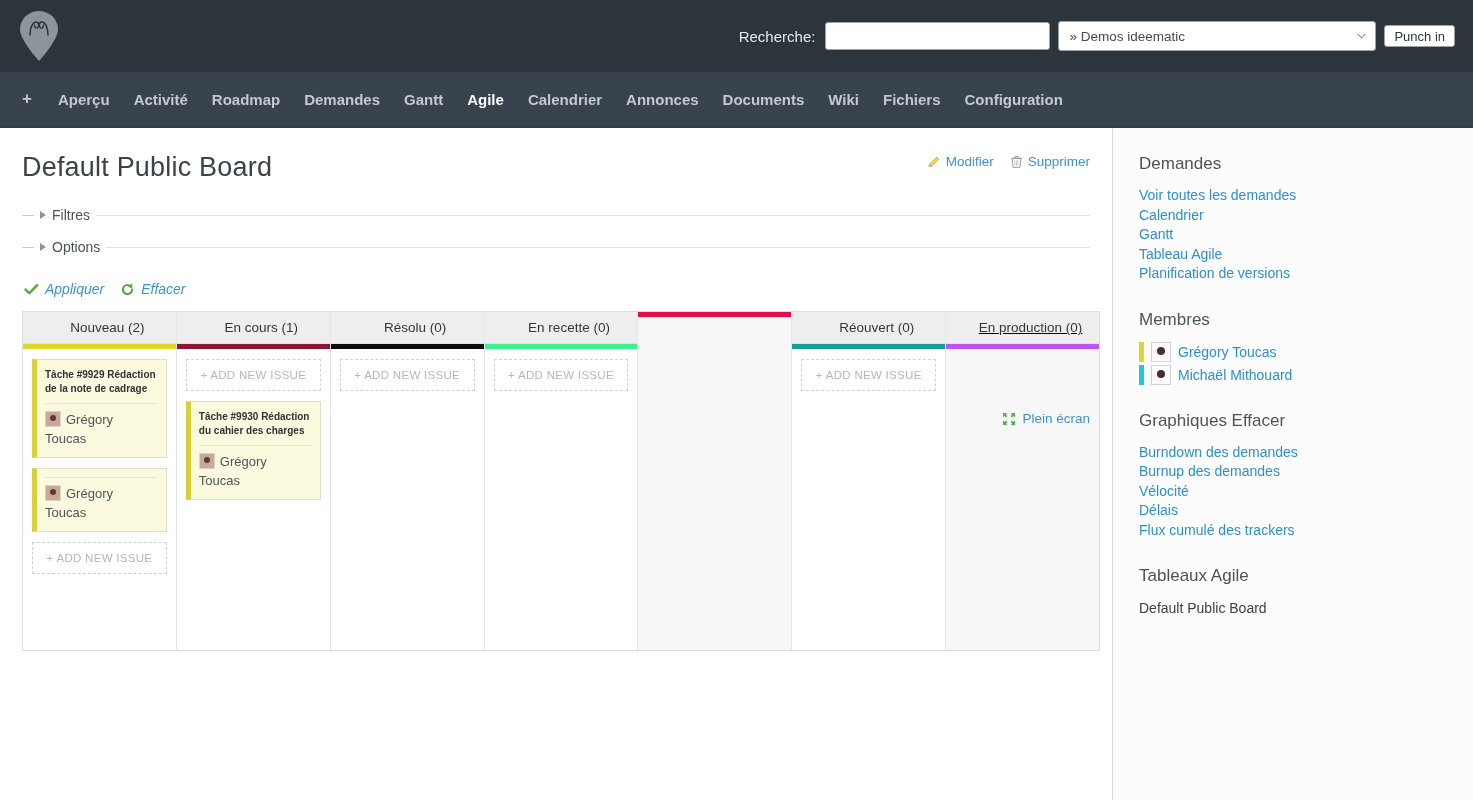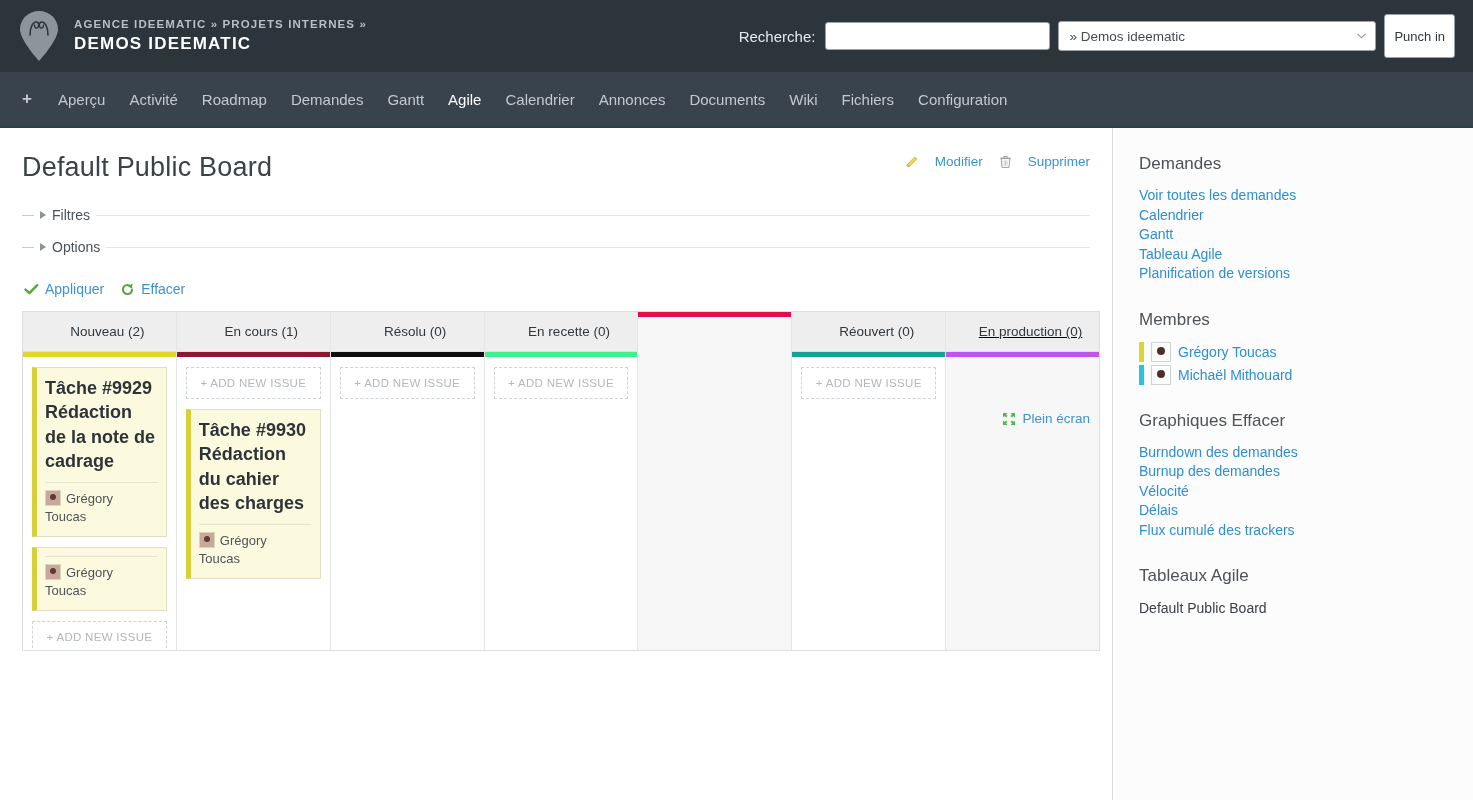--- a/index.html
+++ b/index.html
@@ -71,21 +71,21 @@
     display: flex; align-items: center;
     position: relative;
     cursor: pointer;
   }
   #project-select .chevron {
     position: absolute; right: 9px; top: 50%;
     margin-top: -3px;
     width: 9px; height: 6px;
   }
   #punch-btn {
-    height: 44px;
+    height: 22px;
     border: 1px solid #9aa2a9;
     border-radius: 3px;
     background: #fff;
     color: #30373d;
     font-size: 13px;
     padding: 0 9px;
     font-family: "Liberation Sans", sans-serif;
     cursor: pointer;
   }
 
@@ -99,21 +99,21 @@
     padding: 0 18px;
     gap: 0;
   }
   #main-nav .nav-plus {
     color: #c3c9ce; font-size: 17px; font-weight: bold;
     padding: 0 14px 0 4px; cursor: pointer; text-decoration: none;
   }
   #main-nav a.nav-item {
     color: #c3c9ce;
     font-size: 15px;
-    font-weight: normal;
+    font-weight: bold;
     text-decoration: none;
     padding: 0 12px;
     white-space: nowrap;
     cursor: pointer;
   }
   #main-nav a.nav-item.selected { color: #ffffff; }
 
   
   #page {
     display: flex;
@@ -133,21 +133,21 @@
     padding: 26px 0 0 26px;
   }
 
   
   #board-actions {
     position: absolute;
     right: 22px; top: 26px;
     display: flex; align-items: center; gap: 16px;
     font-size: 13.5px;
   }
-  #board-actions .act { display: inline-flex; align-items: center; gap: 16px; cursor: pointer; }
+  #board-actions .act { display: inline-flex; align-items: center; gap: 5px; cursor: pointer; }
   #board-actions a { color: #3c93d0; text-decoration: none; }
   #page-title {
     font-size: 27px;
     font-weight: normal;
     color: #3b4348;
     margin: 0 0 24px 0;
     letter-spacing: .2px;
   }
 
   .collapsible {
@@ -166,20 +166,21 @@
     border-bottom: 4.5px solid transparent;
     display: block;
   }
   .collapsible .lbl { font-size: 14px; color: #4b5257; white-space: nowrap; }
   .collapsible .rule { flex: 1; height: 1px; background: #e2e5e7; }
 
   #filter-actions {
     display: flex; align-items: center; gap: 16px;
     margin: 26px 0 14px 2px;
     font-size: 14px;
+    font-style: italic;
   }
   #filter-actions .act { display: inline-flex; align-items: center; gap: 6px; cursor: pointer; }
   #filter-actions a { color: #3c93d0; text-decoration: none; }
   #fullscreen-link {
     position: absolute; right: 22px; top: 283px;
     display: inline-flex; align-items: center; gap: 6px;
     font-size: 13.5px; cursor: pointer;
   }
   #fullscreen-link a { color: #3c93d0; text-decoration: none; }
 
@@ -195,21 +196,21 @@
     flex: 1 1 0;
     border-right: 1px solid #e3e6e8;
     display: flex;
     flex-direction: column;
     min-width: 0;
     background: #fff;
   }
   .col:last-child { border-right: none; text-decoration: underline; }
   .col.empty-disabled { background: #f7f7f7; }
   .col-head {
-    height: 40px;
+    height: 32px;
     background: #eeeeee;
     border-bottom: 1px solid #dfe2e4;
     display: flex; align-items: center; justify-content: center;
     font-size: 13.5px;
     color: #30373d;
     white-space: nowrap;
     overflow: hidden;
     padding-left: 16px;
   }
   .col-stripe { height: 5px; width: 100%; }
@@ -230,21 +231,21 @@
 
   .card {
     background: #fbfadf;
     border: 1px solid #e0dfc4;
     border-left: 5px solid #d8d038;
     margin-bottom: 10px;
     padding: 8px 9px 9px 8px;
     cursor: pointer;
   }
   .card-title {
-    font-size: 18px;
+    font-size: 10px;
     line-height: 1.36;
     color: #2e3338;
     font-weight: bold;
     margin-bottom: 8px;
   }
   .card-title .subject { font-weight: bold; }
   .card-assignee {
     border-top: 1px solid #e5e3c8;
     padding-top: 7px;
     font-size: 13px;
@@ -310,24 +311,20 @@
 
 <div id="top-header">
   <div id="brand">
     <span>
       <svg class="logo-pin" viewBox="0 0 42 52" aria-hidden="true">
         <path d="M21 1 C10.5 1 2 9.2 2 19.3 C2 30.5 21 51 21 51 C21 51 40 30.5 40 19.3 C40 9.2 31.5 1 21 1 Z" fill="#8d959c"></path>
         <path d="M12 25 C12 16 15.5 12 18 12 C20 12 21 14 21 16.5 C21 14 22 12 24 12 C26.5 12 30 16 30 25" fill="none" stroke="#2c343c" stroke-width="1.6" stroke-linecap="round"></path>
         <path d="M16.5 14.5 C16.5 16.6 17.4 18.2 18.6 18.2 C19.8 18.2 20.6 16.6 20.6 14.5" fill="none" stroke="#2c343c" stroke-width="1.3"></path>
         <path d="M21.4 14.5 C21.4 16.6 22.2 18.2 23.4 18.2 C24.6 18.2 25.5 16.6 25.5 14.5" fill="none" stroke="#2c343c" stroke-width="1.3"></path>
       </svg>
-    </span>
-    <span class="brand-text">
-      <span class="brand-crumb">AGENCE IDEEMATIC » PROJETS INTERNES »</span>
-      <span class="brand-title">DEMOS IDEEMATIC</span>
     </span>
   </div>
 
   <div id="header-right">
     <span id="search-label">Recherche:</span>
     <input id="search-input" type="text" value="" style="">
     <div id="project-select">
       <span>» Demos ideematic</span>
       <svg class="chevron" viewBox="0 0 10 6">
         <path d="M0.6 0.6 L5 5 L9.4 0.6" fill="none" stroke="#8a9299" stroke-width="1.2"></path>

